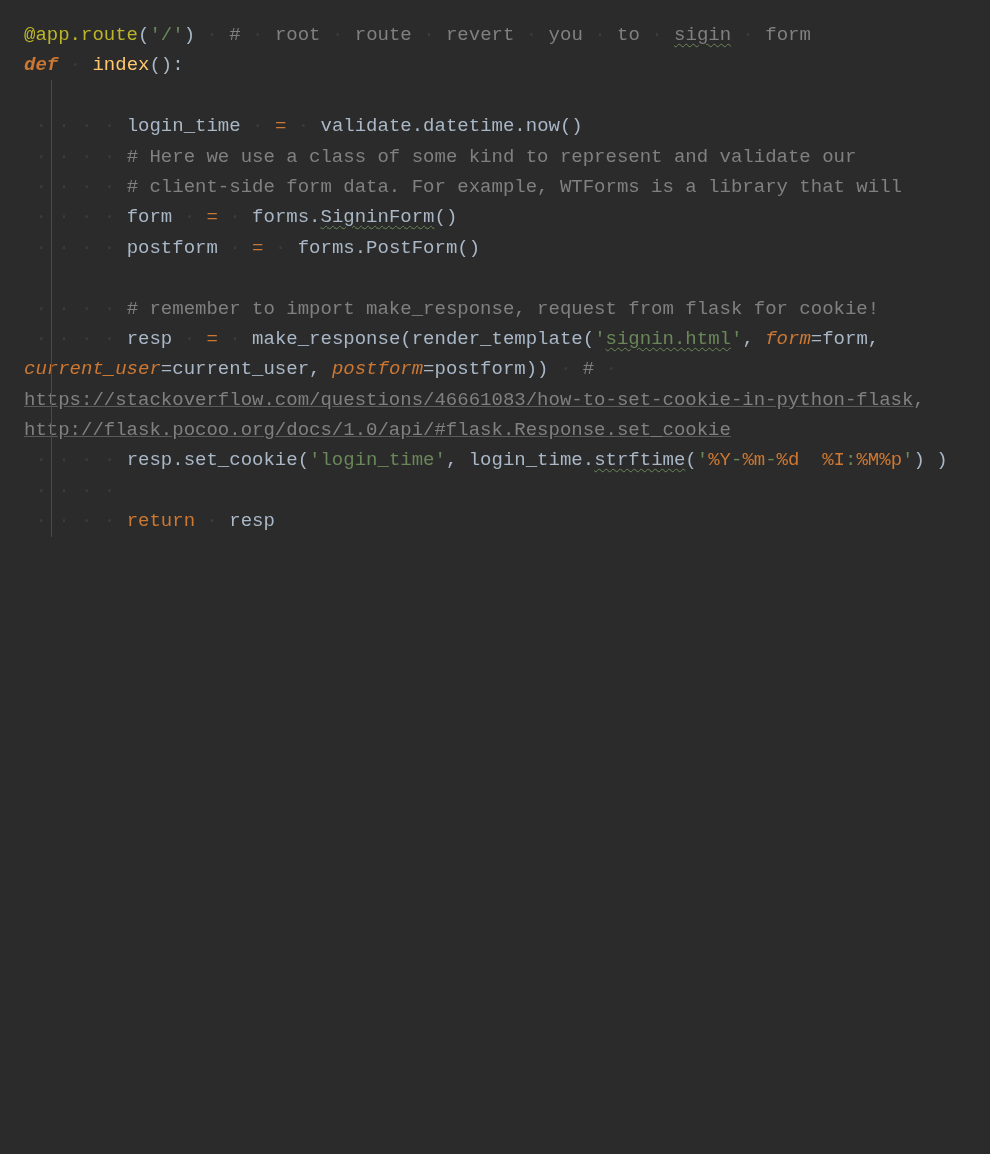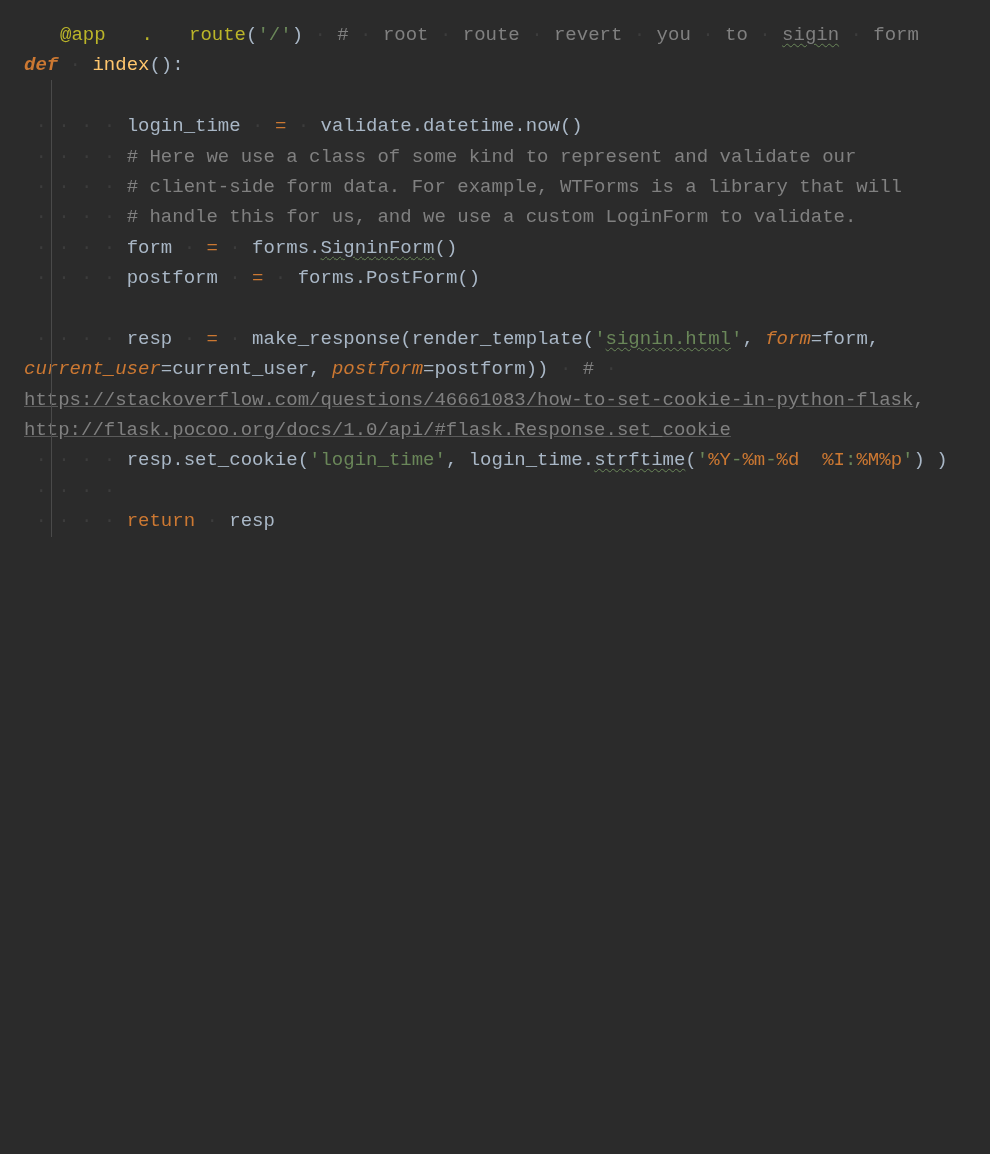--- a/index.html
+++ b/index.html
@@ -20,21 +20,21 @@
     left: 27px;
     top: 60px;
     bottom: 0;
     width: 1px;
     background: #4a4a4a;
   }
   .line {
     white-space: pre-wrap;
     word-break: break-word;
   }
-  .decorator { color: #bbb529; margin-left: 36px; }
+  .decorator { color: #bbb529; }
   .keyword { color: #cc7832; font-style: italic; font-weight: bold; }
   .keyword-ret { color: #cc7832; }
   .function-name { color: #ffc66d; }
   .paren { color: #a9b7c6; }
   .string { color: #6a8759; }
   .comment { color: #808080; }
   .equals { color: #cc7832; }
   .identifier { color: #a9b7c6; }
   .param { color: #cc7832; font-style: italic; }
   .dot-space { color: #3c3c3c; }
@@ -61,28 +61,28 @@
 
   <div class="line">&nbsp;</div>
 
 
   <div class="line"><span class="dot-space"> · · · · </span><span class="identifier">login_time</span><span class="dot-space"> · </span><span class="equals">=</span><span class="dot-space"> · </span><span class="identifier">validate.datetime.now()</span></div>
 
   <div class="line"><span class="dot-space"> · · · · </span><span class="comment"># Here we use a class of some kind to represent and validate our</span></div>
 
   <div class="line"><span class="dot-space"> · · · · </span><span class="comment"># client-side form data. For example, WTForms is a library that will</span></div>
 
-  <div class="line"><span class="dot-space"> · · · · </span><span class="comment"># handle this for us, and we use a custom LoginForm to validate.</span></div>
 
   <div class="line"><span class="dot-space"> · · · · </span><span class="identifier">form</span><span class="dot-space"> · </span><span class="equals">=</span><span class="dot-space"> · </span><span class="identifier">forms.</span><span class="identifier wavy-green">SigninForm</span><span class="identifier">()</span></div>
 
   <div class="line"><span class="dot-space"> · · · · </span><span class="identifier">postform</span><span class="dot-space"> · </span><span class="equals">=</span><span class="dot-space"> · </span><span class="identifier">forms.PostForm()</span></div>
 
   <div class="line">&nbsp;</div>
 
+  <div class="line"><span class="dot-space"> · · · · </span><span class="comment"># remember to import make_response, request from flask for cookie!</span></div>
 
   <div class="line"><span class="dot-space"> · · · · </span><span class="identifier">resp</span><span class="dot-space"> · </span><span class="equals">=</span><span class="dot-space"> · </span><span class="identifier">make_response(render_template(</span><span class="string">'</span><span class="string wavy-green">signin.html</span><span class="string">'</span><span class="identifier">, </span><span class="param">form</span><span class="identifier">=</span><span class="identifier">form, </span><span class="param">current_user</span><span class="identifier">=</span><span class="identifier">current_user, </span><span class="param">postform</span><span class="identifier">=</span><span class="identifier">postform))</span><span class="dot-space"> · </span><span class="comment">#</span><span class="dot-space"> · </span><span class="link">https://stackoverflow.com/questions/46661083/how-to-set-cookie-in-python-flask</span><span class="comment">, </span><span class="link">http://flask.pocoo.org/docs/1.0/api/#flask.Response.set_cookie</span></div>
 
   <div class="line"><span class="dot-space"> · · · · </span><span class="identifier">resp.set_cookie(</span><span class="string">'login_time'</span><span class="identifier">, login_time.</span><span class="identifier wavy-green">strftime</span><span class="identifier">(</span><span class="string">'</span><span class="string-escape">%Y</span><span class="string">-</span><span class="string-escape">%m</span><span class="string">-</span><span class="string-escape">%d</span><span class="string">  </span><span class="string-escape">%I</span><span class="string">:</span><span class="string-escape">%M%p</span><span class="string">'</span><span class="identifier">) )</span></div>
 
   <div class="line wavy-green-small"><span class="dot-space"> · · · · </span></div>
 
   <div class="line"><span class="dot-space"> · · · · </span><span class="keyword-ret">return</span><span class="dot-space"> · </span><span class="identifier">resp</span></div>
 
 </div>

